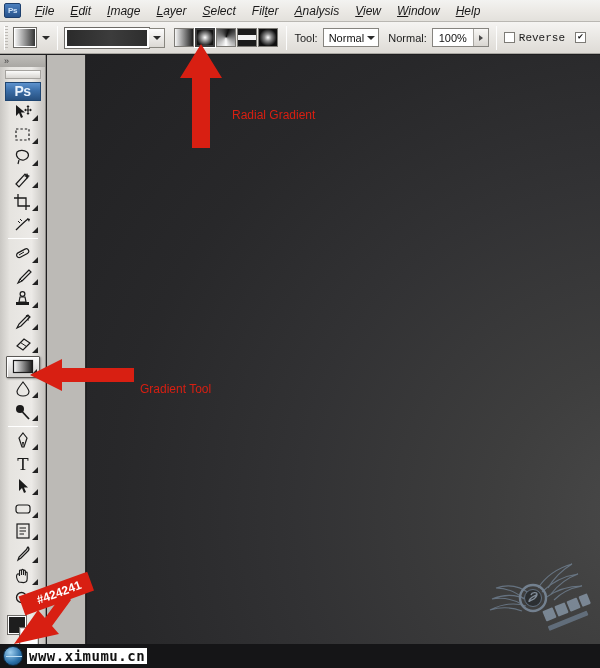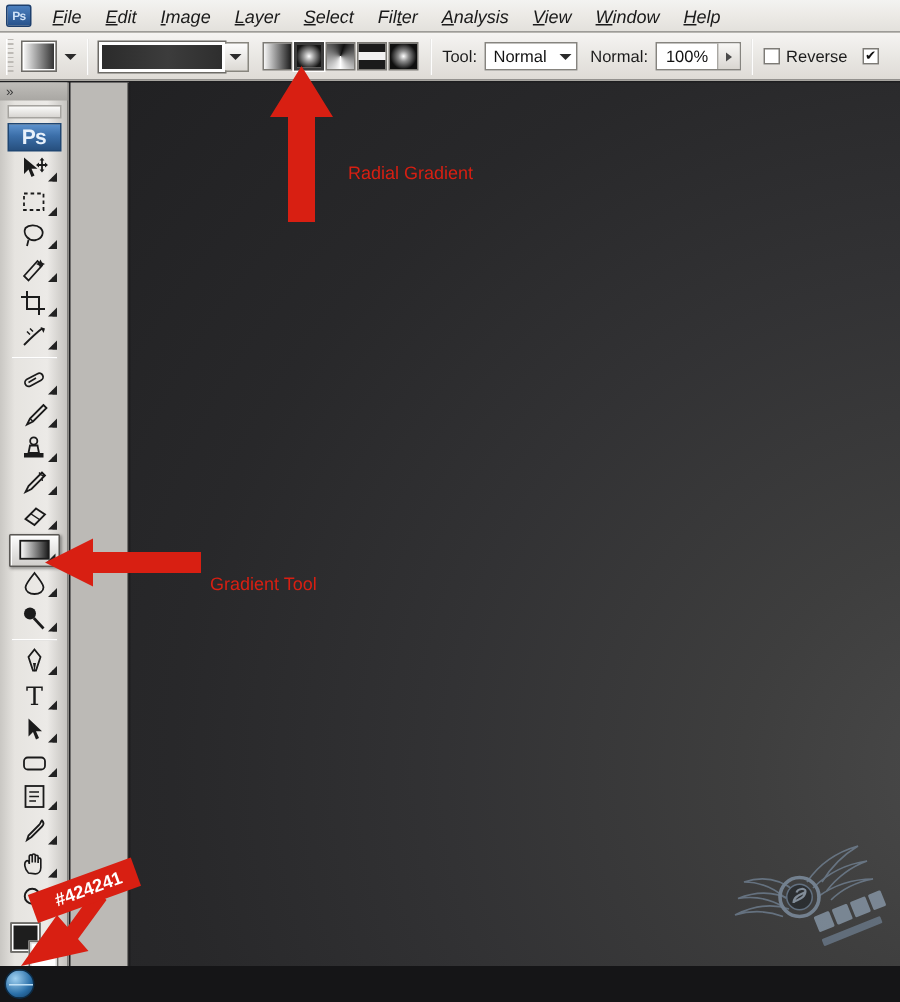--- a/index.html
+++ b/index.html
@@ -104,21 +104,21 @@
   #opacity-value{ width:40px;text-align:center;font-size:11px;color:#111; }
   #opacity-stepper{
     width:15px;height:17px;background:linear-gradient(to bottom,#f8f7f5,#d9d6d1);
     border-left:1px solid #a9a7a2;display:flex;align-items:center;justify-content:center;
   }
   .cb{
     width:11px;height:11px;background:#fff;border:1px solid #7d7b76;
     display:inline-flex;align-items:center;justify-content:center;
     font-size:9px;color:#111;line-height:1;margin-right:4px;
   }
-  .cb-wrap{ display:flex;align-items:center;font-size:11px;color:#1c1c1c;margin-right:10px; }
+  .cb-wrap{ display:flex;align-items:center;font-size:11px;color:#1c1c1c;margin-right:10px;font-family:Liberation Mono, monospace; }
 
   
   #toolbar{
     position:absolute;left:0;top:55px;width:46px;height:604px;
     background:linear-gradient(to right,#c9c7c3 0%,#e6e4e0 22%,#eceae7 70%,#c4c2be 100%);
     border-right:1px solid #8e8c88;
     display:flex;flex-direction:column;align-items:center;
   }
   #tb-collapse{
     width:100%;height:15px;background:linear-gradient(to bottom,#bfbdb9,#a9a7a3);
@@ -518,20 +518,21 @@
   </svg>
 </div>
 
 <div id="hex-banner">
   <div id="hex-banner-body">#424241</div>
 </div>
 
 <div id="wm-red-tail"></div>
 <div id="wm-bottom">
   <div id="wm-globe"></div>
+  <div id="wm-text">www.ximumu.cn</div>
 </div>
 
 <div id="logo-wm">
   <svg width="122" height="84" viewBox="0 0 122 84">
     <g fill="none" stroke="#8ea8c4" stroke-width="1.1" opacity=".9">
       <path d="M58 40 C48 32 36 30 24 34 C34 34 44 38 52 45"></path>
       <path d="M56 46 C44 40 32 40 20 45 C32 43 43 46 51 51"></path>
       <path d="M54 52 C42 48 30 50 18 56 C31 52 42 54 50 57"></path>
       <path d="M66 34 C74 22 86 14 100 10 C90 16 82 24 76 34"></path>
       <path d="M70 38 C80 28 92 22 106 20 C95 24 86 31 79 40"></path>

